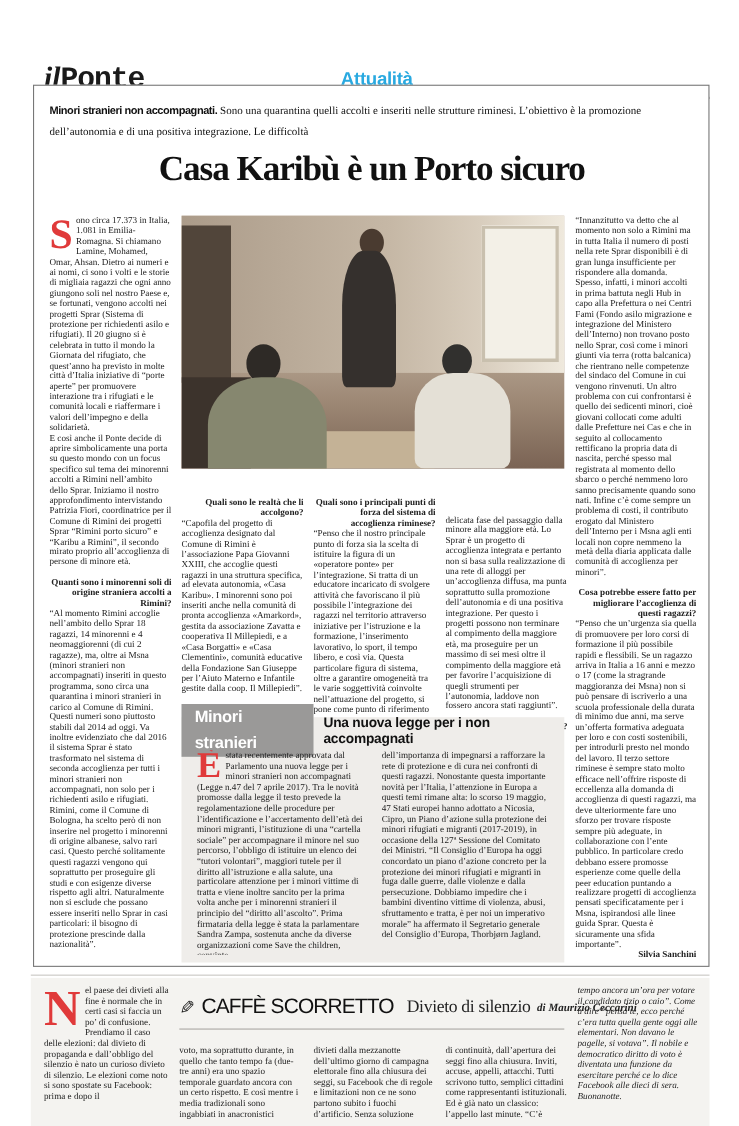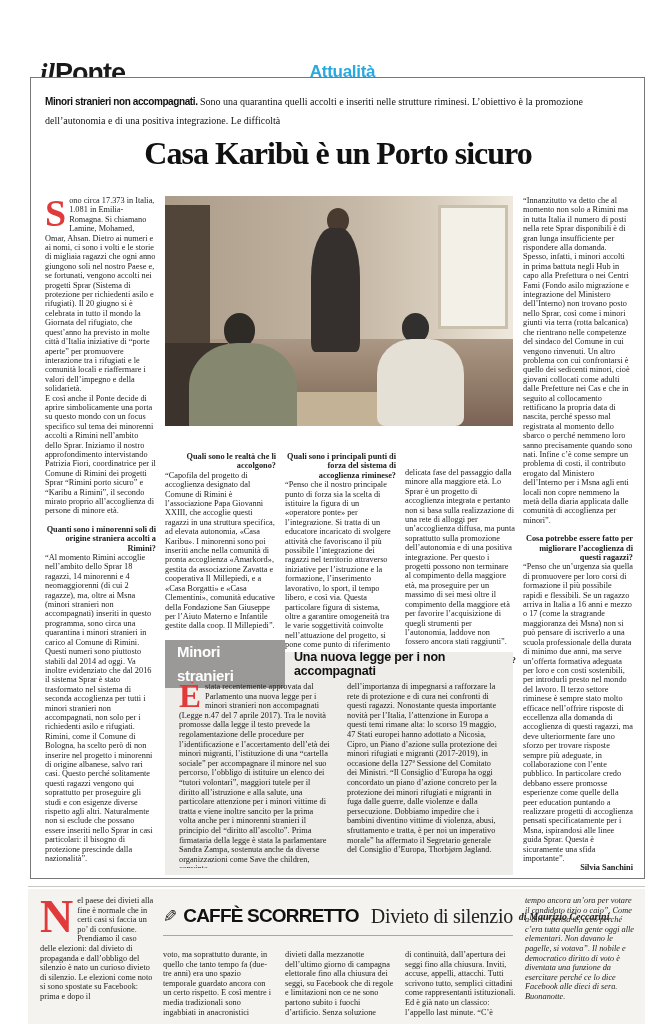--- a/index.html
+++ b/index.html
@@ -3,21 +3,21 @@
 <meta charset="utf-8">
 <style>
   html,body{margin:0;padding:0;background:#888;}
   .page{position:relative;width:672px;height:1024px;background:#ffffff;margin:0 auto;overflow:hidden;
         font-family:"Liberation Serif", serif;color:#1a1a1a;}
   
   .hdr{position:absolute;left:40px;top:48px;width:605px;height:40px;border-bottom:2px solid #141414;
        display:flex;align-items:flex-end;}
   .logo{font-size:27px;line-height:30px;white-space:nowrap;}
   .logo .il{font-style:italic;font-family:"Liberation Serif",serif;font-weight:bold;}
-  .logo .ponte{font-family:Liberation Sans, sans-serif;font-weight:bold;letter-spacing:-1px;text-align:center;}
+  .logo .ponte{font-family:Liberation Mono, monospace;font-weight:bold;letter-spacing:-1px;text-align:center;}
   .section{position:absolute;left:0;right:0;text-align:center;bottom:6px;
            font-family:"Liberation Sans",sans-serif;font-weight:bold;font-size:17px;color:#29a9e0;letter-spacing:-0.3px;}
   .hdr-right{margin-left:auto;display:flex;align-items:flex-end;gap:8px;}
   .date{font-size:12px;padding-bottom:5px;color:#222;}
   .vdiv{width:1px;height:30px;background:#999;}
   .pageno{font-size:27px;line-height:28px;font-family:"Liberation Sans",sans-serif;}
   
   .abox{position:absolute;left:30px;top:77px;width:613px;height:800px;border:1px solid #777;background:#fff;}
   .kicker{position:absolute;left:45px;top:92px;width:586px;font-size:10px;line-height:19px;color:#111;}
   .kicker .lead{font-family:"Liberation Sans",sans-serif;font-weight:bold;letter-spacing:-0.4px;}
@@ -58,23 +58,23 @@
   .sb-col-r{left:182px;}
   .sb-drop{float:left;color:#e03a3a;font-weight:bold;font-size:33px;line-height:27px;padding:1px 4px 0 0;}
   
   .bot-rule{position:absolute;left:28px;top:886px;width:617px;border-top:1px solid #c8c6c2;}
   .bot-bg{position:absolute;left:28px;top:889px;width:617px;height:135px;background:#f4f3f0;}
   .bcol{position:absolute;font-size:8.3px;line-height:9.6px;color:#222;overflow:hidden;}
   .bdrop{float:left;color:#e03a3a;font-weight:bold;font-size:46px;line-height:40px;padding:1px 4px 0 0;}
   .bhead{position:absolute;left:163px;top:897px;width:350px;height:38px;border-bottom:1px solid #a9a7a3;
          display:flex;align-items:center;gap:6px;}
   .pencil{font-size:17px;transform:scaleX(-1);display:inline-block;color:#222;}
-  .rubric{font-family:"Liberation Sans",sans-serif;font-weight:bold;font-size:19px;letter-spacing:-0.8px;color:#111;white-space:nowrap;}
+  .rubric{font-family:"Liberation Sans",sans-serif;font-weight:normal;font-size:19px;letter-spacing:-0.8px;color:#111;white-space:nowrap;}
   .bh-div{width:1px;height:24px;background:#9a9a9a;}
-  .btitle{font-size:20px;color:#222;white-space:nowrap;letter-spacing:-0.3px;}
+  .btitle{font-size:16px;color:#222;white-space:nowrap;letter-spacing:-0.3px;}
   .byline{margin-left:auto;font-size:10px;font-style:italic;font-weight:bold;color:#222;white-space:nowrap;padding-right:4px;}
   .italcol{font-style:italic;}
 </style>
 </head>
 <body>
 
 <div class="page">
 
   <div class="hdr">
     <div class="logo">

